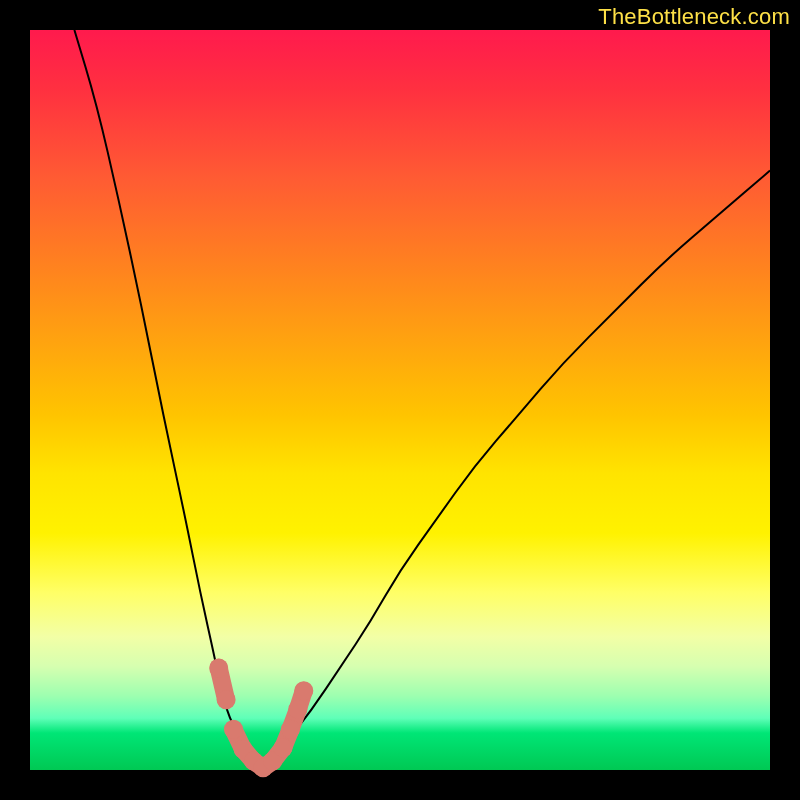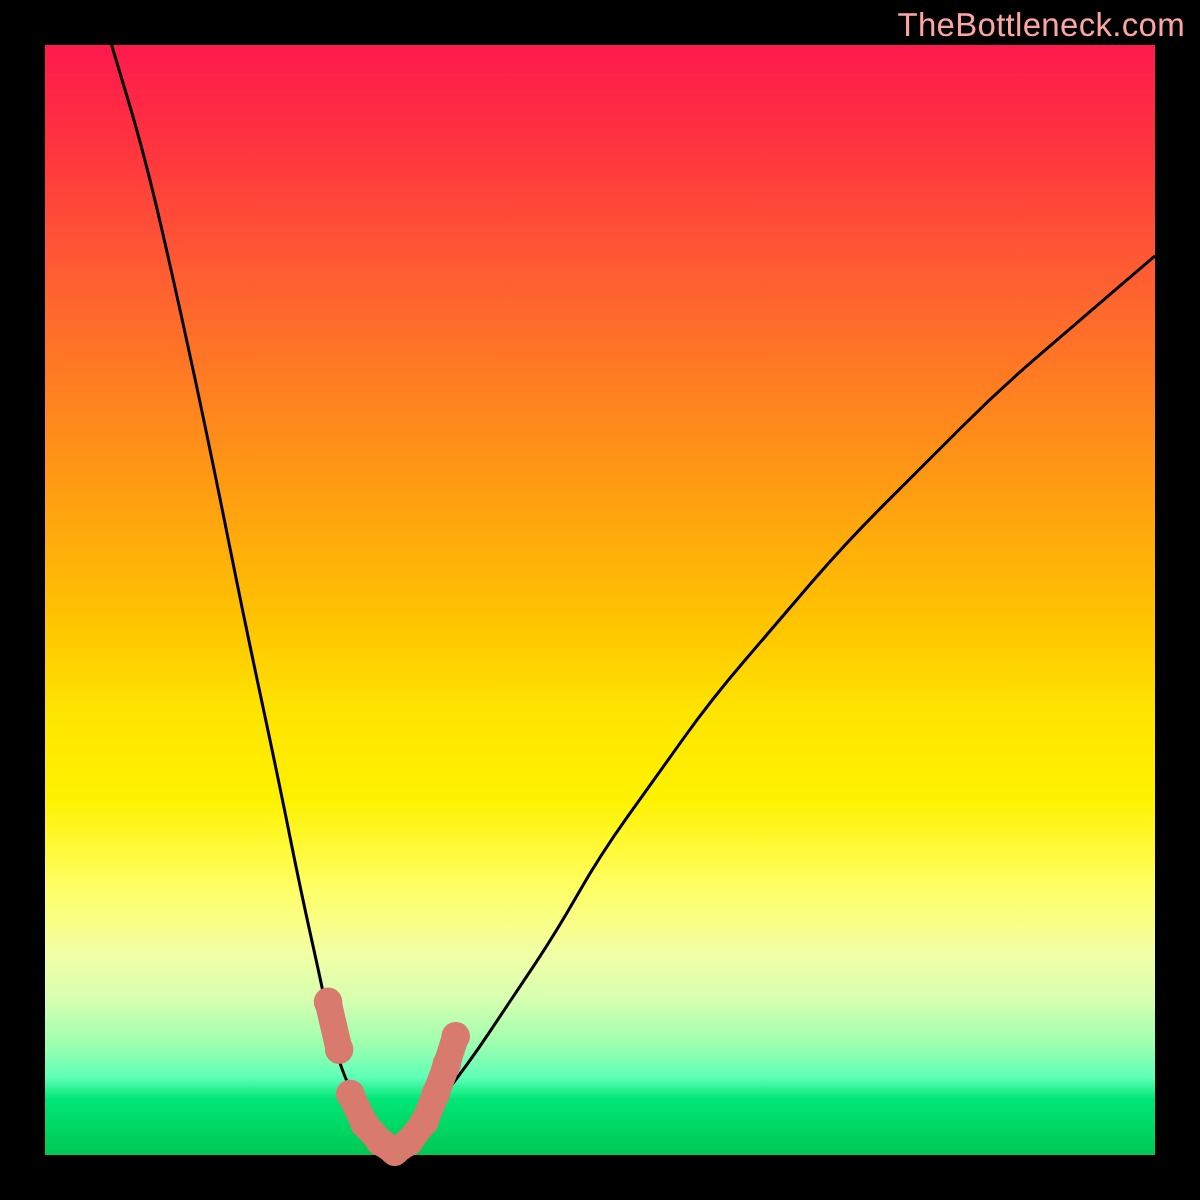--- a/index.html
+++ b/index.html
@@ -33,21 +33,21 @@
       #00e676 95%,
       #00c853 100%
     );
   }
   .watermark {
     position: absolute;
     top: 4px;
     right: 10px;
     font-family: Arial, Helvetica, sans-serif;
     font-size: 22px;
-    color: #fca5a5;
+    color: #fde047;
     font-weight: 500;
     letter-spacing: 0.2px;
   }
   svg.curve {
     position: absolute;
     left: 0;
     top: 0;
     width: 740px;
     height: 740px;
     overflow: visible;

